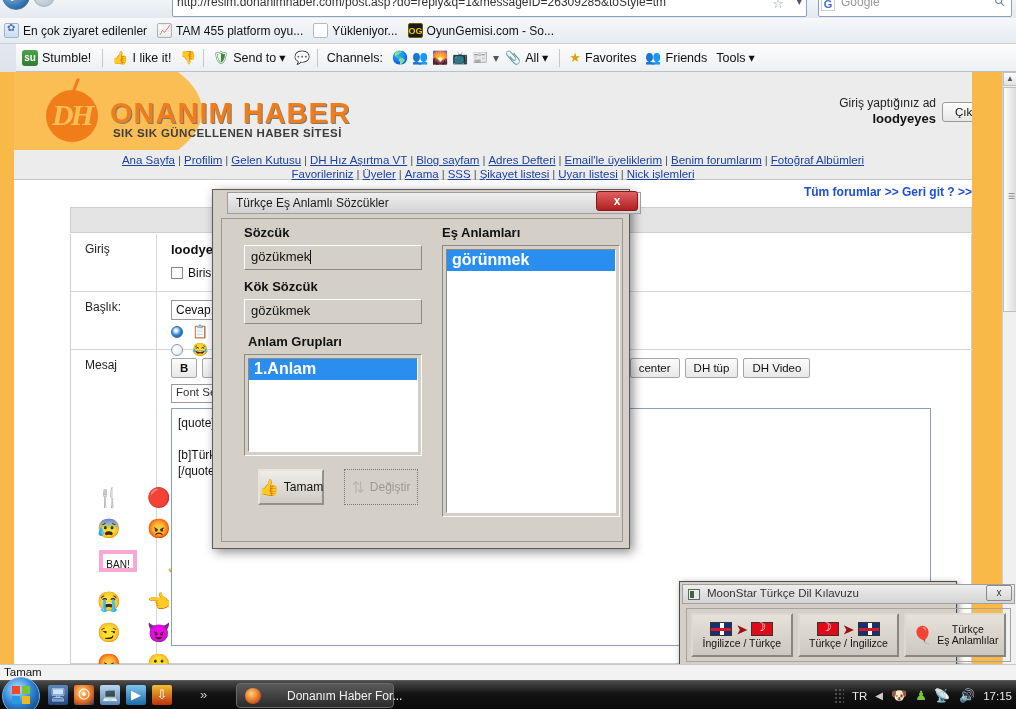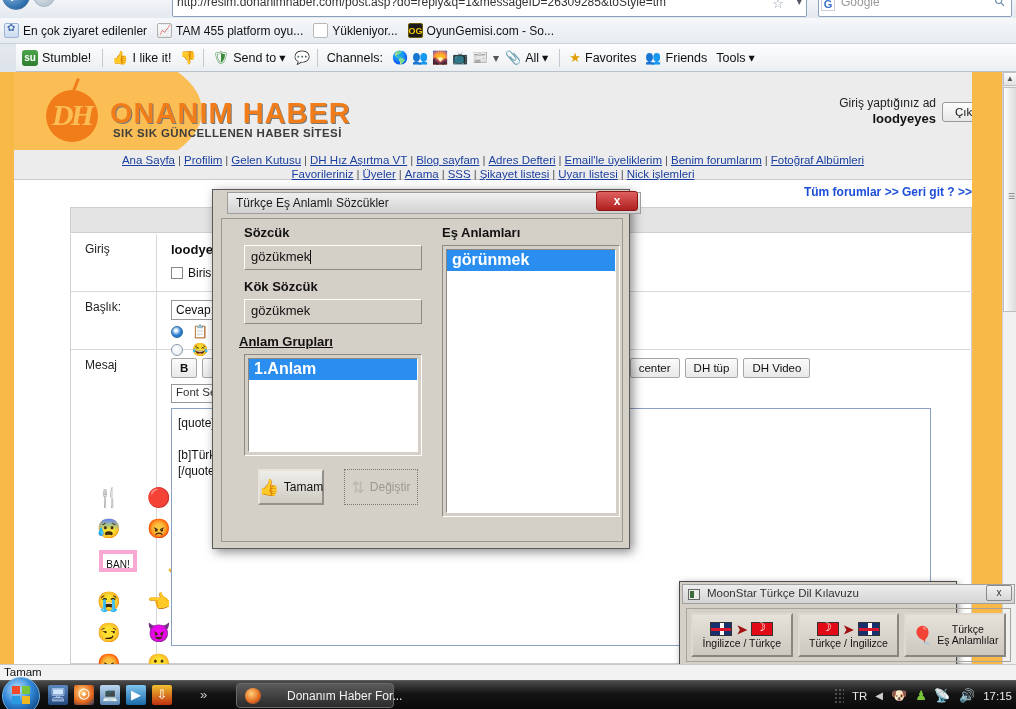--- a/index.html
+++ b/index.html
@@ -192,21 +192,21 @@
   .syn-list { width:100%; height:100%; background:#fff;
       border:1px solid #8a8a82; border-right-color:#fff; border-bottom-color:#fff; }
   .li-sel { background:#2a8ef0; color:#fff; font-size:16px; font-weight:bold;
       padding:1px 0 2px 5px; }
 
   #lbl-sozcuk { left:22px; top:6px; }
   #f-sozcuk { left:22px; top:26px; width:178px; height:25px; }
   #caret { display:inline-block; width:1px; height:14px; background:#111; vertical-align:-3px; }
   #lbl-kok { left:22px; top:60px; }
   #f-kok { left:22px; top:80px; width:178px; height:25px; }
-  #lbl-anlam { left:17px; top:115px;text-decoration:underline; }
+  #lbl-anlam { left:26px; top:115px; }
   #list-anlam { left:22px; top:135px; width:178px; height:102px; }
   #lbl-es { left:220px; top:6px; }
   #list-es { left:220px; top:26px; width:178px; height:272px; }
 
   .syn-btn { position:absolute; height:36px; display:flex; align-items:center;
       justify-content:center; gap:5px; font-size:12px; color:#111; }
   #btn-tamam { left:36px; top:250px; width:66px;
       background:linear-gradient(#eeeeea,#cfcbc2); border:2px outset #e8e4dc; }
   #btn-degis { left:122px; top:250px; width:74px; color:#9a9a92;
       border:1px dotted #7a7a72; background:#d4d0c8; }

